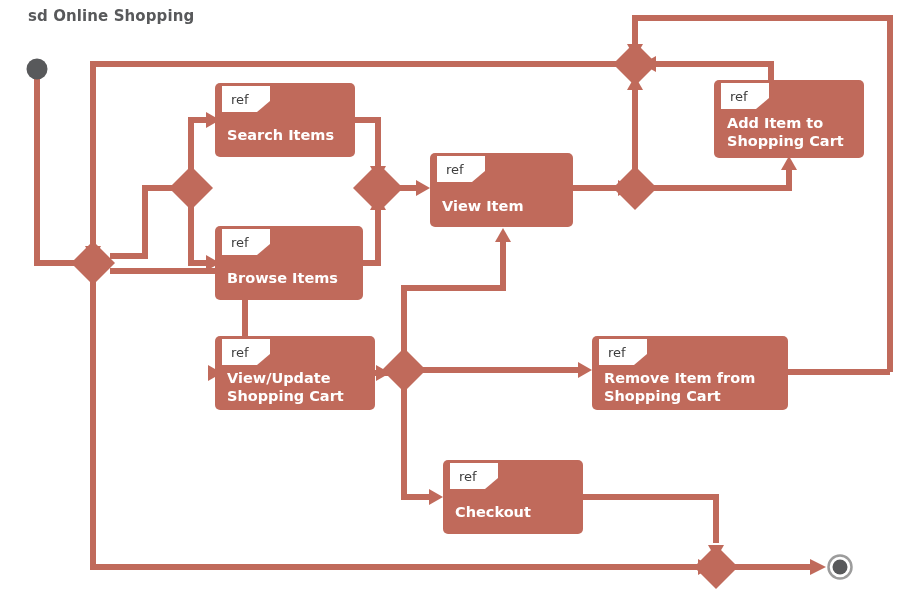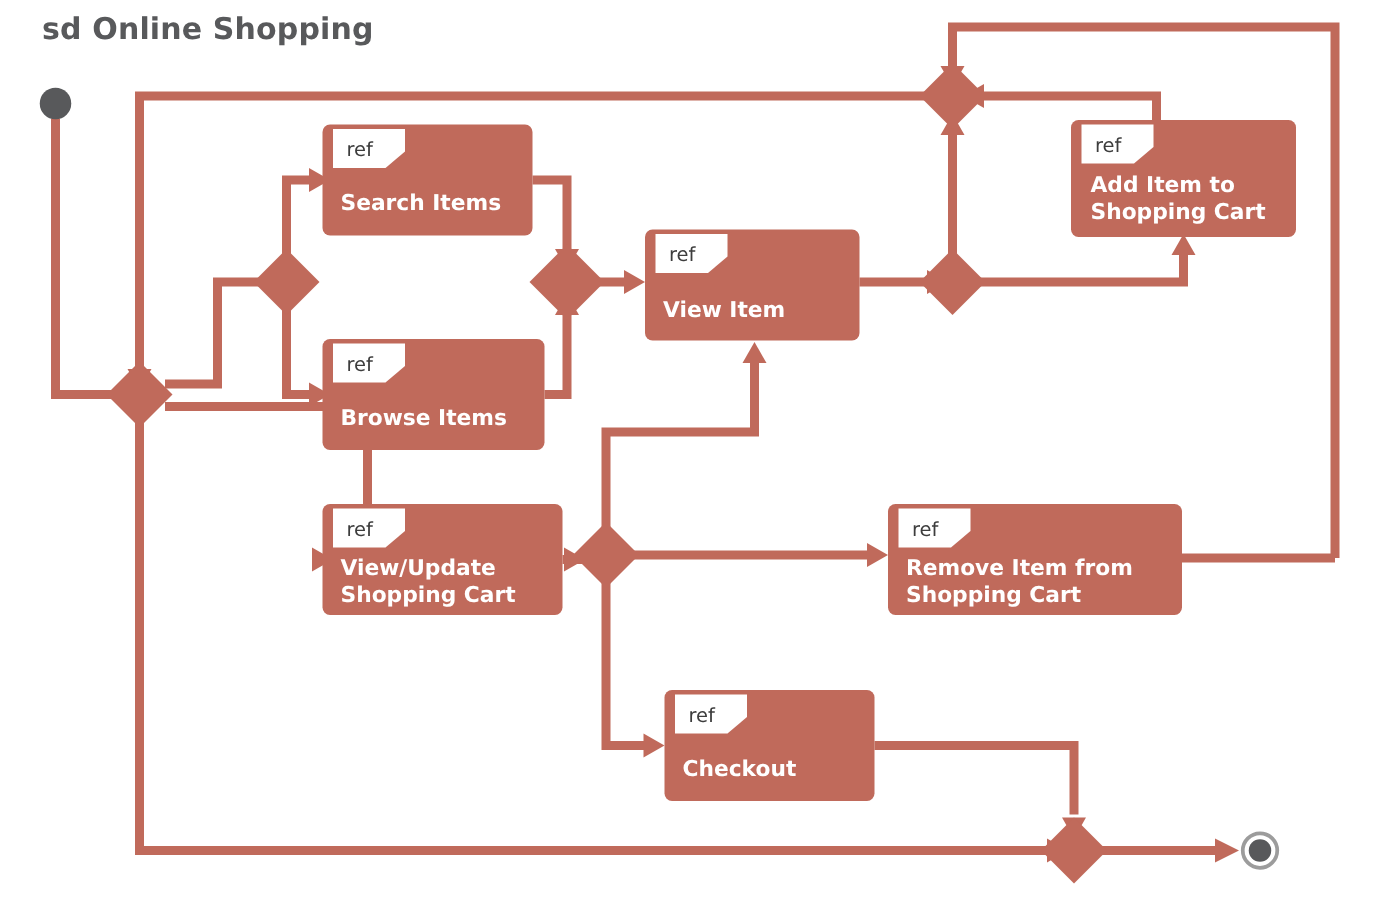--- a/index.html
+++ b/index.html
@@ -15,21 +15,21 @@
     width: 916px;
     height: 607px;
     background: #ffffff;
     overflow: hidden;
   }
   #diagram-title {
     position: absolute;
     left: 28px;
     top: 7px;
     font-family: "DejaVu Sans", "Liberation Sans", sans-serif;
-    font-size: 20px;
+    font-size: 15px;
     font-weight: bold;
     color: #58595b;
     letter-spacing: 0.1px;
     white-space: nowrap;
   }
   svg#canvas {
     position: absolute;
     left: 0;
     top: 0;
     width: 916px;

